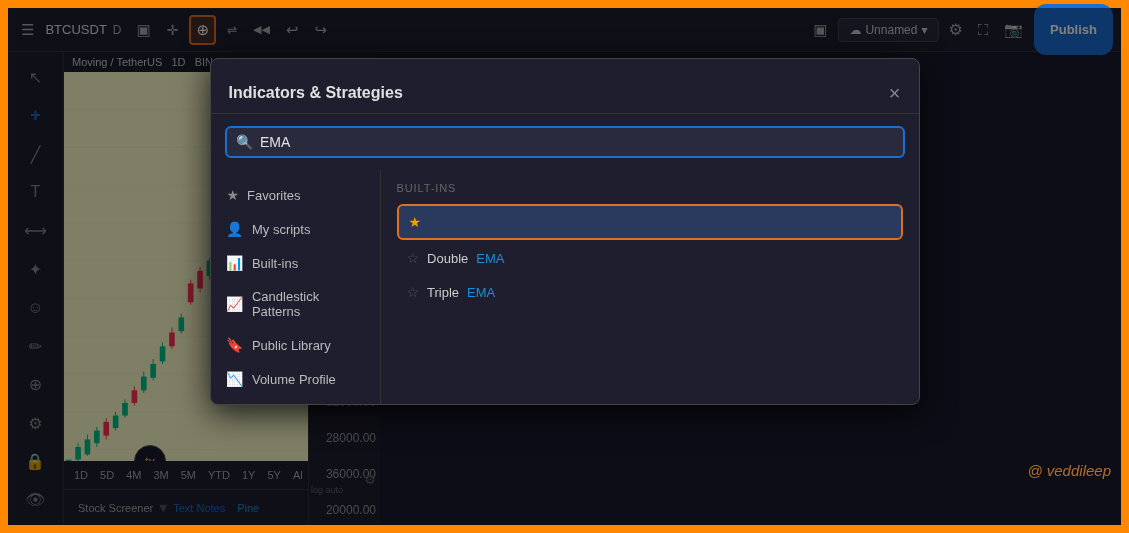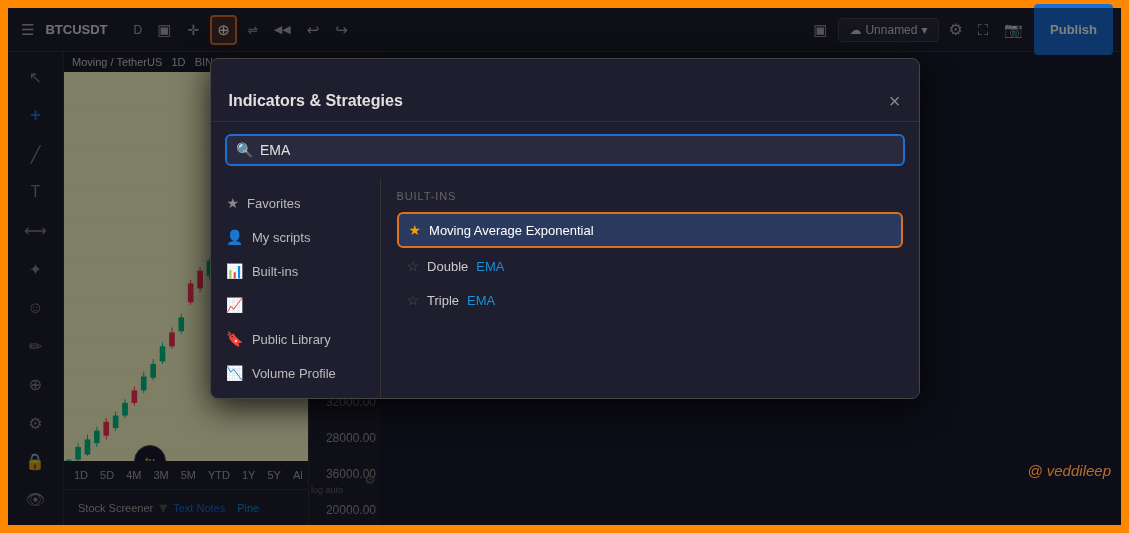--- a/index.html
+++ b/index.html
@@ -25,22 +25,22 @@
       background: #1e1e2e;
       display: flex;
       align-items: center;
       padding: 0 8px;
       gap: 6px;
       border-bottom: 1px solid #333;
     }
     .top-bar-symbol {
       color: #e0e0e0;
       font-size: 13px;
-      font-weight: 700;
-      margin-right: 20px;
+      font-weight: 400;
+      margin-right: 0;
     }
     .top-bar-interval {
       color: #aaa;
       font-size: 12px;
       margin-right: 4px;
     }
     .top-bar-icon-btn {
       background: none;
       border: none;
       color: #aaa;
@@ -65,21 +65,21 @@
       cursor: pointer;
       display: flex;
       align-items: center;
       gap: 4px;
     }
     .publish-btn {
       background: #1a6fd4;
       color: #fff;
       border: none;
       padding: 18px 16px;
-      border-radius: 4px;
+      border-radius: 12px;
       font-size: 13px;
       font-weight: 600;
       cursor: pointer;
     }
     .gear-btn {
       background: none;
       border: none;
       color: #aaa;
       cursor: pointer;
       font-size: 16px;
@@ -212,21 +212,21 @@
       max-height: 430px;
       display: flex;
       flex-direction: column;
       overflow: hidden;
       box-shadow: 0 8px 32px rgba(0,0,0,0.8);
     }
     .modal-header {
       display: flex;
       align-items: center;
       justify-content: space-between;
-      padding: 32px 18px 10px;
+      padding: 24px 18px 10px;
       border-bottom: 1px solid #333;
       gap: 37px;
     }
     .modal-title {
       color: #e0e0e0;
       font-size: 16px;
       font-weight: 600;
     }
     .modal-close {
       background: none;
@@ -597,37 +597,37 @@
             <div class="nav-item">
               <span class="nav-item-icon">👤</span>
               <span>My scripts</span>
             </div>
             <div class="nav-item">
               <span class="nav-item-icon">📊</span>
               <span>Built-ins</span>
             </div>
             <div class="nav-item">
               <span class="nav-item-icon">📈</span>
+              <span>Candlestick Patterns</span>
             </div>
             <div class="nav-item">
               <span class="nav-item-icon">🔖</span>
               <span>Public Library</span>
             </div>
             <div class="nav-item">
               <span class="nav-item-icon">📉</span>
               <span>Volume Profile</span>
             </div>
           </div>
 
           <div class="modal-right-content">
             <div class="built-ins-label">BUILT-INS</div>
 
             <div class="indicator-item highlighted">
               <span class="star-icon">★</span>
-              <span>Moving Average Exponential</span>
             </div>
 
             <div class="indicator-item">
               <span class="star-empty">☆</span>
               <span>Double </span>
               <span class="ema-link">EMA</span>
             </div>
 
             <div class="indicator-item">
               <span class="star-empty">☆</span>

